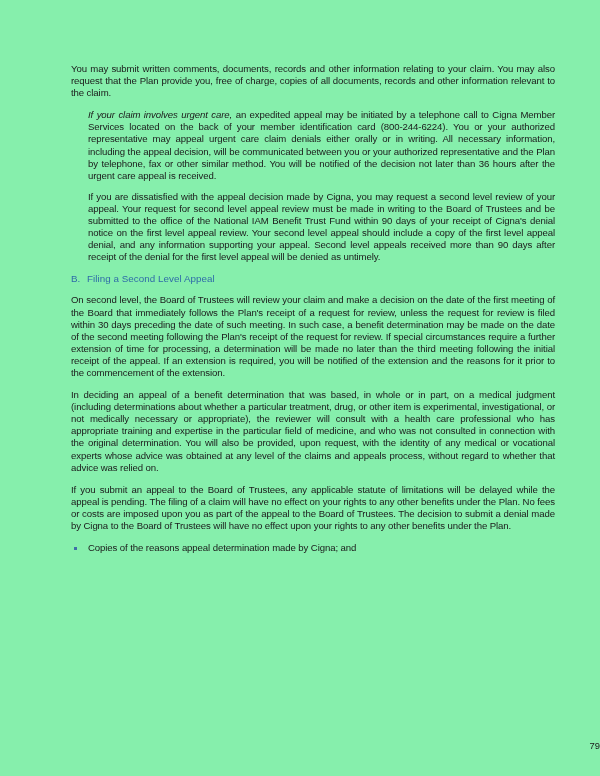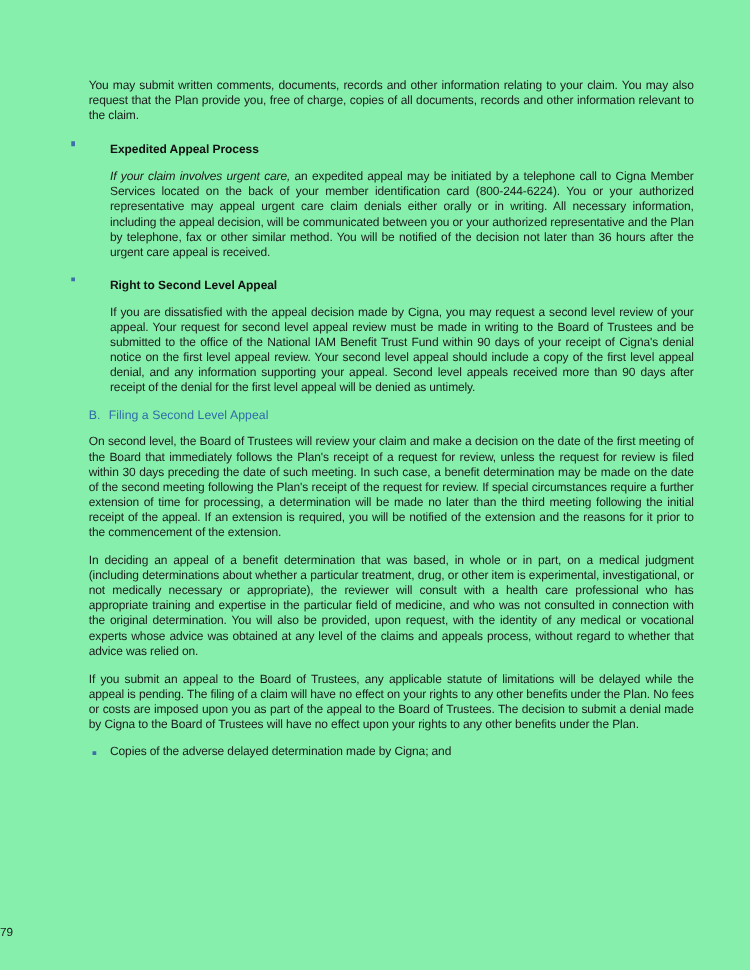--- a/index.html
+++ b/index.html
@@ -123,64 +123,56 @@
     background: #3f6fa8;
     display: block;
   }
 
   
   .page-number {
     position: absolute;
     left: 0;
     top: 740px;
     width: 600px;
-    text-align: left;
+    text-align: right;
     font-size: 9.4px;
     line-height: 12px;
     color: #1a1a1a;
   }
 </style>
 </head>
 <body>
 
 <div class="page">
 
   <div class="content">
 
     <p class="para">You may submit written comments, documents, records and other information relating to your claim. You may also request that the Plan provide you, free of charge, copies of all documents, records and other information relevant to the claim.</p>
 
-    <div class="bullet-row">
-      <span class="sq-bullet"></span>
-      <span class="bullet-label">Expedited Appeal Process</span>
-    </div>
 
     <p class="sub-para"><span class="lead-in">If your claim involves urgent care,</span><span> an expedited appeal may be initiated by a telephone call to Cigna Member Services located on the back of your member identification card (800-244-6224). You or your authorized representative may appeal urgent care claim denials either orally or in writing. All necessary information, including the appeal decision, will be communicated between you or your authorized representative and the Plan by telephone, fax or other similar method. You will be notified of the decision not later than 36 hours after the urgent care appeal is received.</span></p>
 
-    <div class="bullet-row">
-      <span class="sq-bullet"></span>
-      <span class="bullet-label">Right to Second Level Appeal</span>
-    </div>
 
     <p class="sub-para">If you are dissatisfied with the appeal decision made by Cigna, you may request a second level review of your appeal. Your request for second level appeal review must be made in writing to the Board of Trustees and be submitted to the office of the National IAM Benefit Trust Fund within 90 days of your receipt of Cigna's denial notice on the first level appeal review. Your second level appeal should include a copy of the first level appeal denial, and any information supporting your appeal. Second level appeals received more than 90 days after receipt of the denial for the first level appeal will be denied as untimely.</p>
 
     <div class="section-heading">
       <span class="sh-letter">B.</span><span>Filing a Second Level Appeal</span>
     </div>
 
     <p class="para">On second level, the Board of Trustees will review your claim and make a decision on the date of the first meeting of the Board that immediately follows the Plan's receipt of a request for review, unless the request for review is filed within 30 days preceding the date of such meeting. In such case, a benefit determination may be made on the date of the second meeting following the Plan's receipt of the request for review. If special circumstances require a further extension of time for processing, a determination will be made no later than the third meeting following the initial receipt of the appeal. If an extension is required, you will be notified of the extension and the reasons for it prior to the commencement of the extension.</p>
 
     <p class="para">In deciding an appeal of a benefit determination that was based, in whole or in part, on a medical judgment (including determinations about whether a particular treatment, drug, or other item is experimental, investigational, or not medically necessary or appropriate), the reviewer will consult with a health care professional who has appropriate training and expertise in the particular field of medicine, and who was not consulted in connection with the original determination. You will also be provided, upon request, with the identity of any medical or vocational experts whose advice was obtained at any level of the claims and appeals process, without regard to whether that advice was relied on.</p>
 
     <p class="para">If you submit an appeal to the Board of Trustees, any applicable statute of limitations will be delayed while the appeal is pending. The filing of a claim will have no effect on your rights to any other benefits under the Plan.  No fees or costs are imposed upon you as part of the appeal to the Board of Trustees. The decision to submit a denial made by Cigna to the Board of Trustees will have no effect upon your rights to any other benefits under the Plan.</p>
 
 
     <ul class="doc-list">
       <li>
         <span class="sq-bullet"></span>
-        <span>Copies of the adverse delayed determination made by Cigna; and</span>
+        <span>Copies of the reasons appeal determination made by Cigna; and</span>
       </li>
     </ul>
 
   </div>
 
   <div class="page-number">79</div>
 
 </div>
 
 </body></html>

